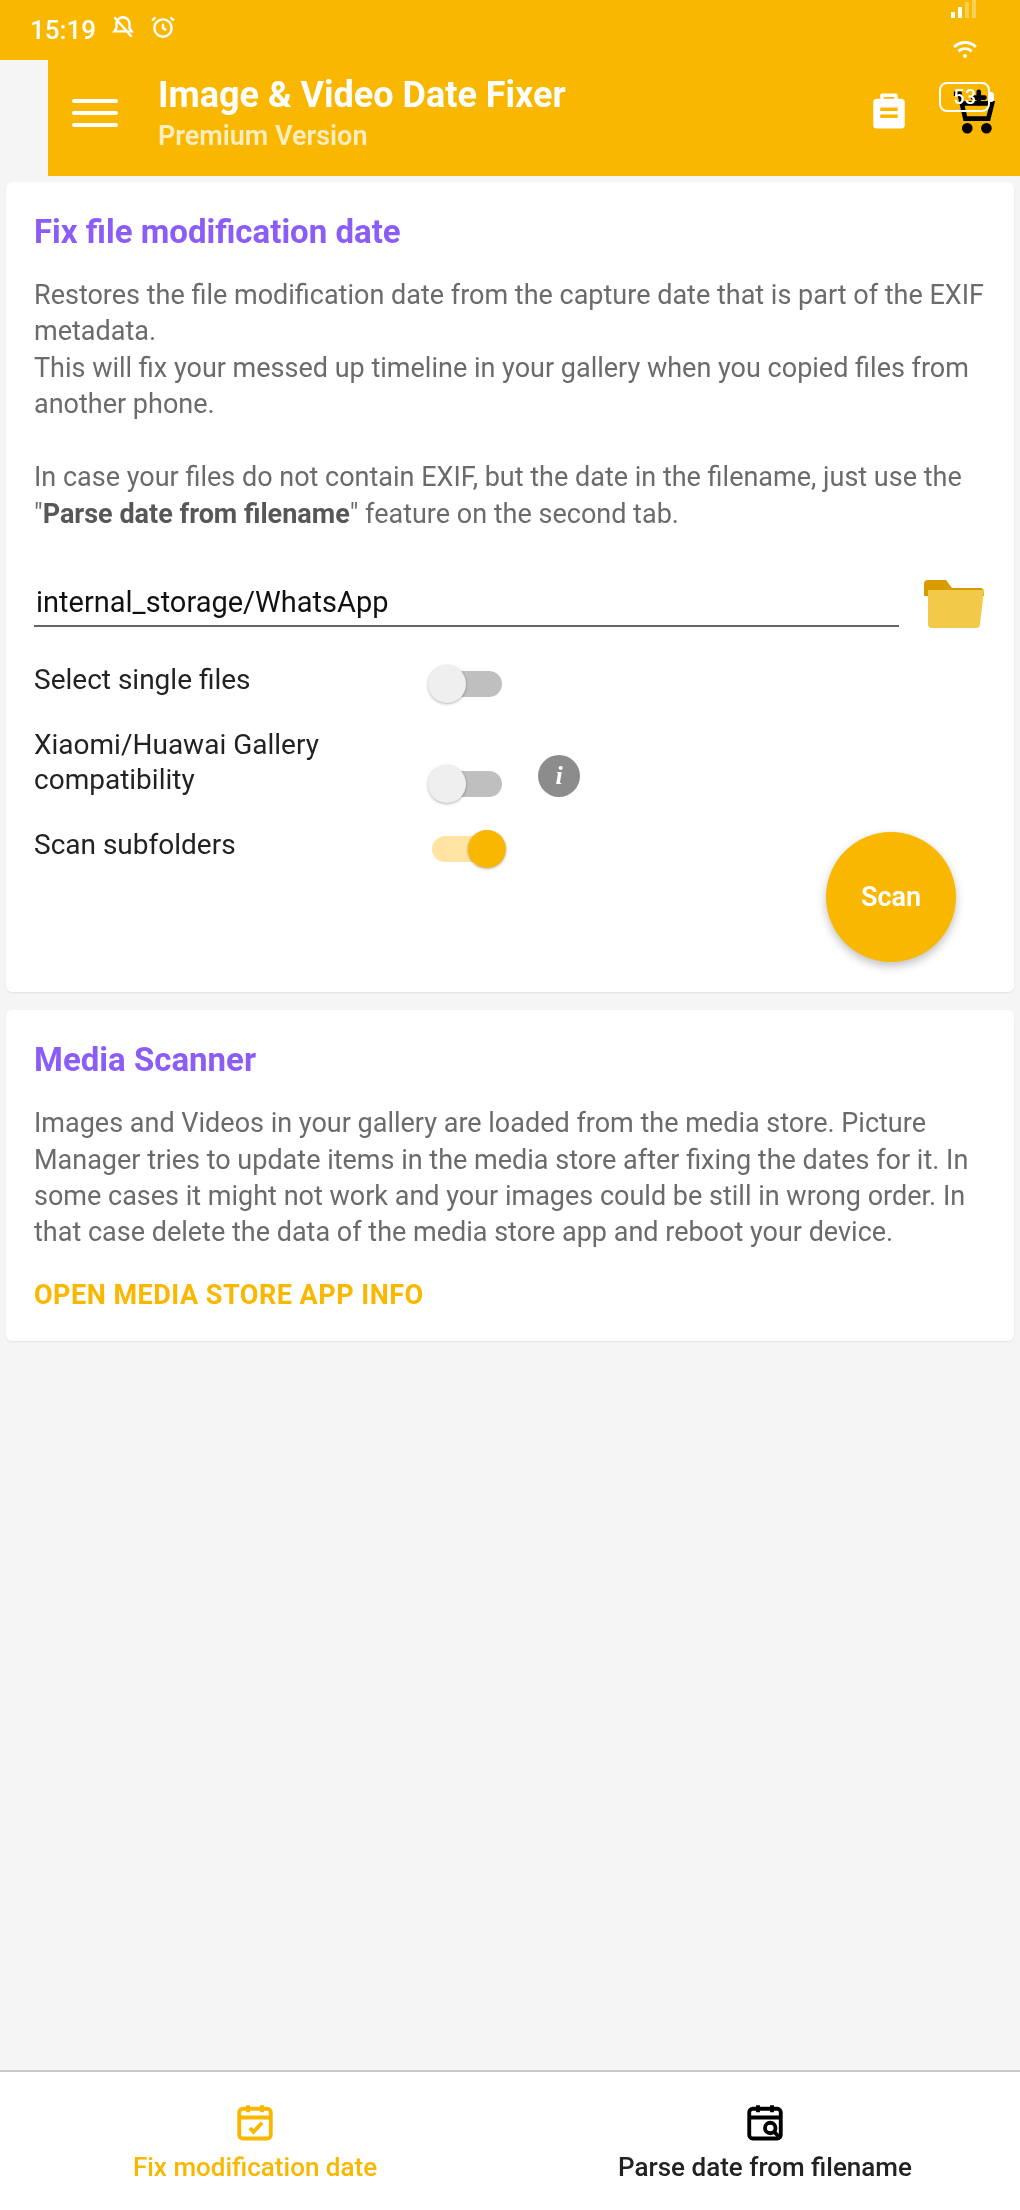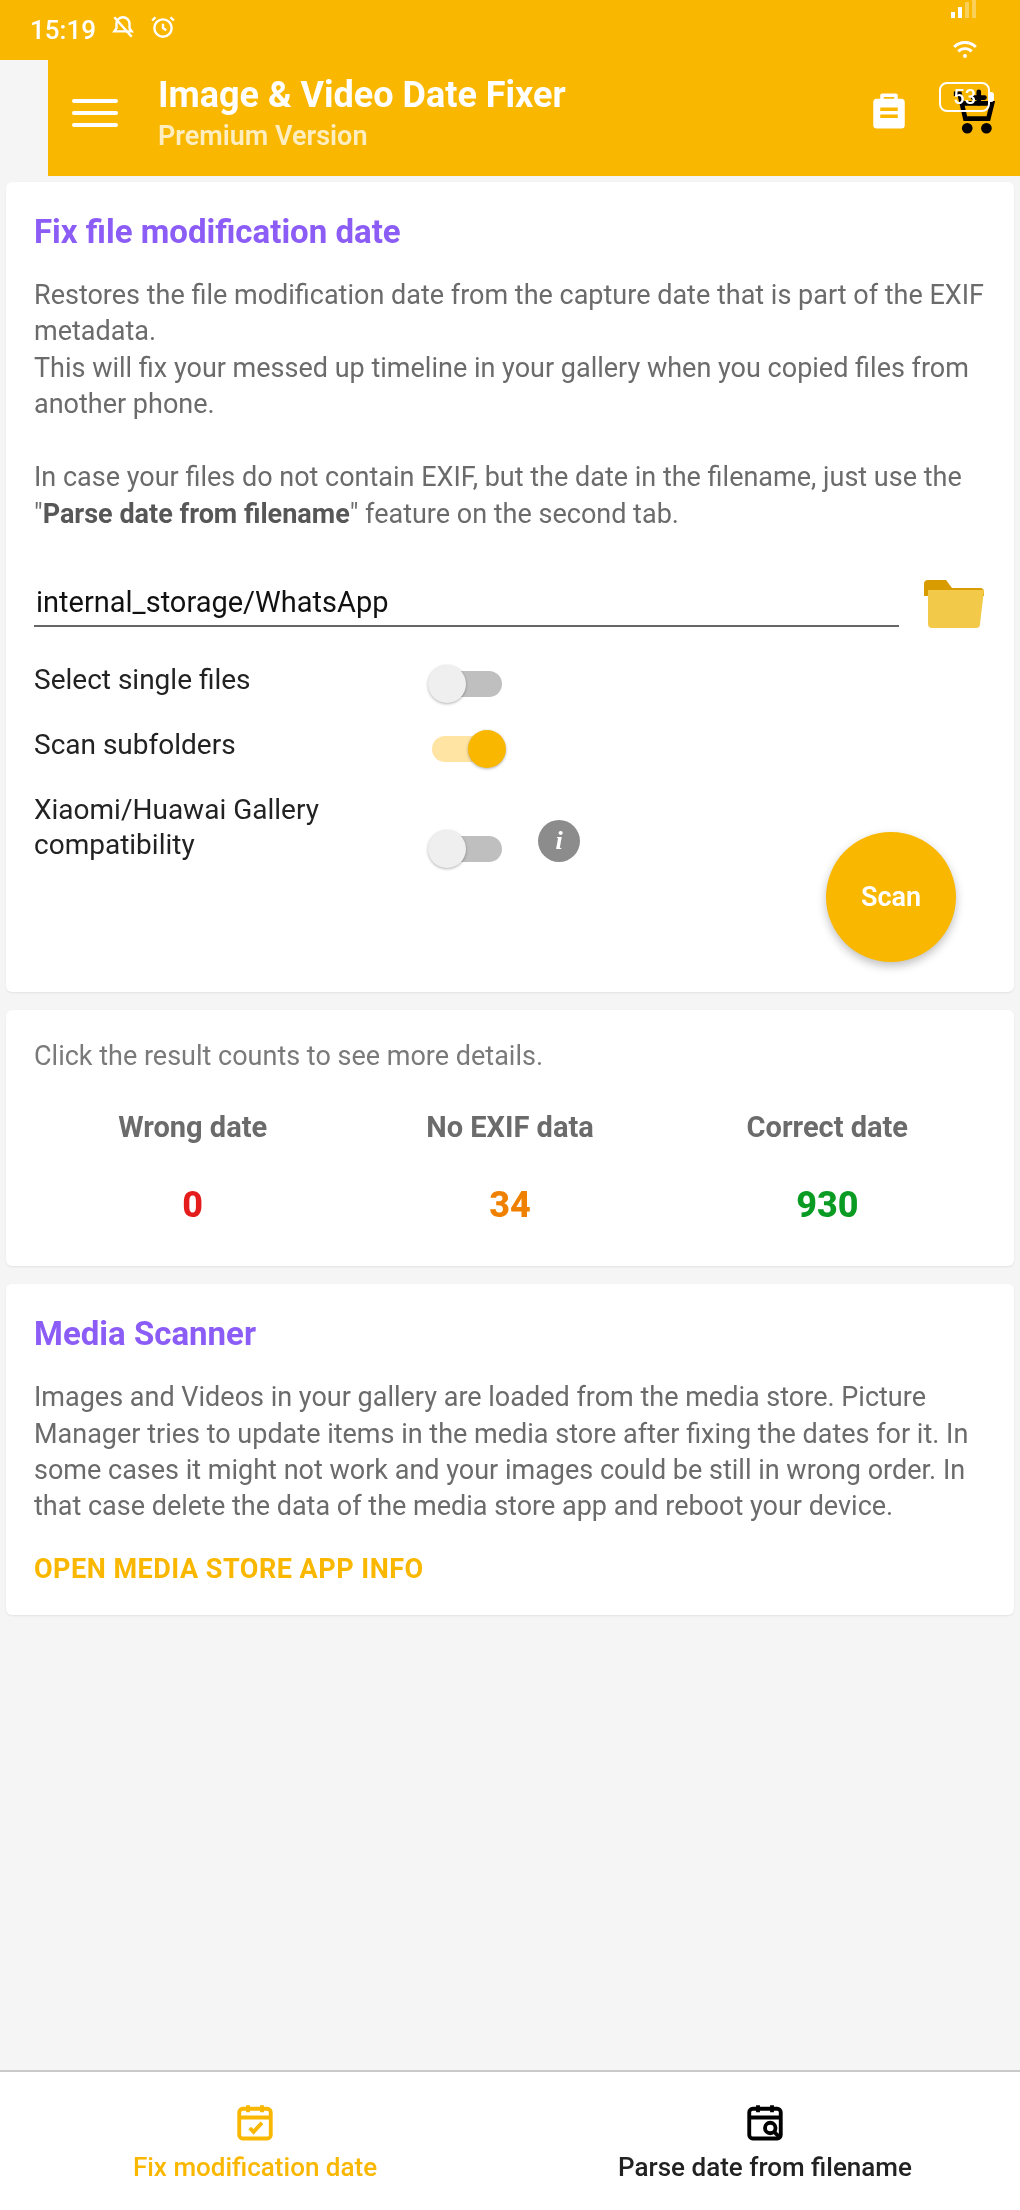--- a/index.html
+++ b/index.html
@@ -147,56 +147,39 @@
       </span>
     </div>
 
     <div class="opt-row">
       <div class="opt-label">Select single files</div>
       <div class="toggle off">
           <div class="knob"></div>
         </div>
     </div>
     <div class="opt-row">
-      <div class="opt-label">Scan subfolders</div>
-      <div class="toggle on">
-          <div class="knob"></div>
-        </div>
-    </div>
-    <div class="opt-row">
       <div class="opt-label">Xiaomi/Huawai Gallery compatibility</div>
       <div class="toggle off">
           <div class="knob"></div>
         </div>
       <div class="info-circle">i</div>
     </div>
+    <div class="opt-row">
+      <div class="opt-label">Scan subfolders</div>
+      <div class="toggle on">
+          <div class="knob"></div>
+        </div>
+    </div>
 
     <div style="position:relative;">
       <div class="scan-fab">Scan</div>
     </div>
     <div class="scan-spacer"></div>
   </div>
 
-  <div class="card">
-    <div class="results-hint">Click the result counts to see more details.</div>
-    <div class="results-row">
-      <div class="result-col">
-        <div class="result-head">Wrong date</div>
-        <div class="result-val val-red">0</div>
-      </div>
-      <div class="result-col">
-        <div class="result-head">No EXIF data</div>
-        <div class="result-val val-orange">34</div>
-      </div>
-      <div class="result-col">
-        <div class="result-head">Correct date</div>
-        <div class="result-val val-green">930</div>
-      </div>
-    </div>
-  </div>
 
   <div class="card">
     <div class="card-title">Media Scanner</div>
     <div class="card-desc">Images and Videos in your gallery are loaded from the media store. Picture Manager tries to update items in the media store after fixing the dates for it. In some cases it might not work and your images could be still in wrong order. In that case delete the data of the media store app and reboot your device.</div>
     <div class="link-btn">OPEN MEDIA STORE APP INFO</div>
   </div>
 
 </div>
 
 <div class="bottom-nav">

